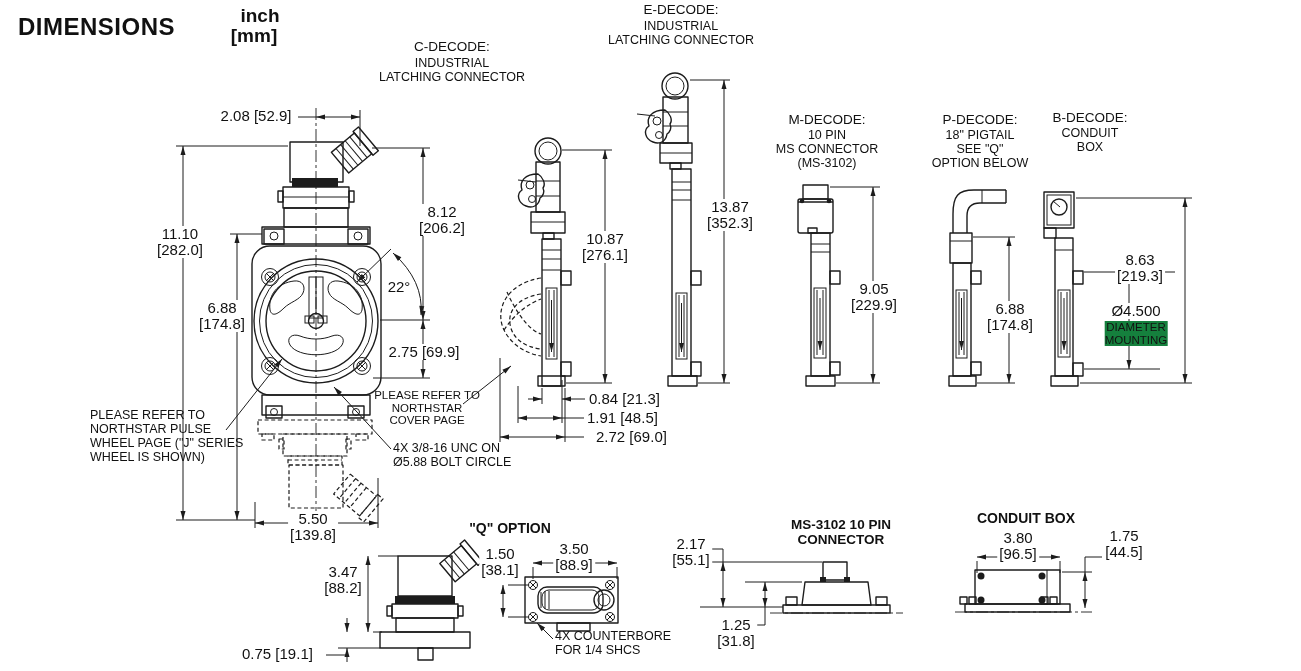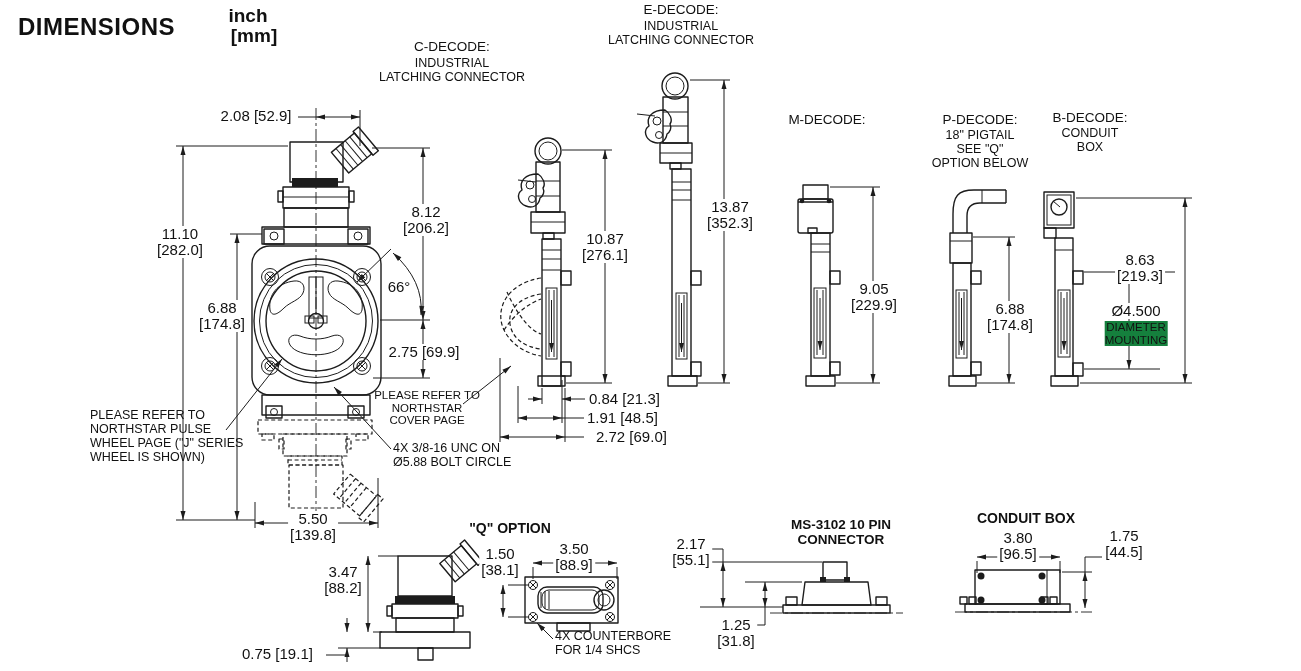--- a/index.html
+++ b/index.html
@@ -393,55 +393,58 @@
     <line x1="1060" y1="561" x2="1060" y2="573"></line>
     <line x1="977" y1="557" x2="1060" y2="557" marker-start="url(#ar)" marker-end="url(#ar)"></line>
     <line x1="1062" y1="572" x2="1092" y2="572"></line>
     <line x1="1085" y1="572" x2="1085" y2="608" marker-start="url(#ar)" marker-end="url(#ar)"></line>
     <line x1="1085" y1="572" x2="1085" y2="557"></line>
     <line x1="1085" y1="557" x2="1102" y2="557"></line>
   </g>
 </svg>
 
   <div class="lbl title" style="left:18px;top:14px">DIMENSIONS</div>
-  <div class="lbl units ctr" style="left:248px;top:6px">inch</div>
+  <div class="lbl units ctr" style="left:260px;top:6px">inch</div>
   <div class="lbl units ctr" style="left:254px;top:26px">[mm]</div>
 
   <div class="lbl hdg ctr" style="left:452px;top:40px">C-DECODE:</div>
   <div class="lbl sub ctr" style="left:452px;top:56px">INDUSTRIAL
 LATCHING CONNECTOR</div>
 
   <div class="lbl hdg ctr" style="left:681px;top:3px">E-DECODE:</div>
   <div class="lbl sub ctr" style="left:681px;top:19px">INDUSTRIAL
 LATCHING CONNECTOR</div>
 
   <div class="lbl hdg ctr" style="left:827px;top:113px">M-DECODE:</div>
+  <div class="lbl sub ctr" style="left:827px;top:128px">10 PIN
+MS CONNECTOR
+(MS-3102)</div>
 
   <div class="lbl hdg ctr" style="left:980px;top:113px">P-DECODE:</div>
   <div class="lbl sub ctr" style="left:980px;top:128px">18" PIGTAIL
 SEE "Q"
 OPTION BELOW</div>
 
   <div class="lbl hdg ctr" style="left:1090px;top:111px">B-DECODE:</div>
   <div class="lbl sub ctr" style="left:1090px;top:126px">CONDUIT
 BOX</div>
 
   <div class="lbl sec ctr" style="left:510px;top:521px">"Q" OPTION</div>
   <div class="lbl sec ctr" style="left:841px;top:518px;font-size:13.5px">MS-3102 10 PIN
 CONNECTOR</div>
   <div class="lbl sec ctr" style="left:1026px;top:511px">CONDUIT BOX</div>
 
   <div class="lbl dimtxt ctr" style="left:256px;top:108px">2.08 [52.9]</div>
   <div class="lbl dimtxt ctr" style="left:180px;top:226px">11.10
 [282.0]</div>
   <div class="lbl dimtxt ctr" style="left:222px;top:300px">6.88
 [174.8]</div>
-  <div class="lbl dimtxt ctr" style="left:426px;top:204px">8.12
+  <div class="lbl dimtxt ctr" style="left:442px;top:204px">8.12
 [206.2]</div>
-  <div class="lbl dimtxt ctr" style="left:399px;top:279px">66°</div>
+  <div class="lbl dimtxt ctr" style="left:399px;top:279px">22°</div>
   <div class="lbl dimtxt ctr" style="left:424px;top:344px">2.75 [69.9]</div>
   <div class="lbl dimtxt ctr" style="left:313px;top:511px">5.50
 [139.8]</div>
 
   <div class="lbl dimtxt ctr" style="left:605px;top:231px">10.87
 [276.1]</div>
   <div class="lbl dimtxt" style="left:587px;top:391px">0.84 [21.3]</div>
   <div class="lbl dimtxt" style="left:585px;top:410px">1.91 [48.5]</div>
   <div class="lbl dimtxt" style="left:594px;top:429px">2.72 [69.0]</div>
 

